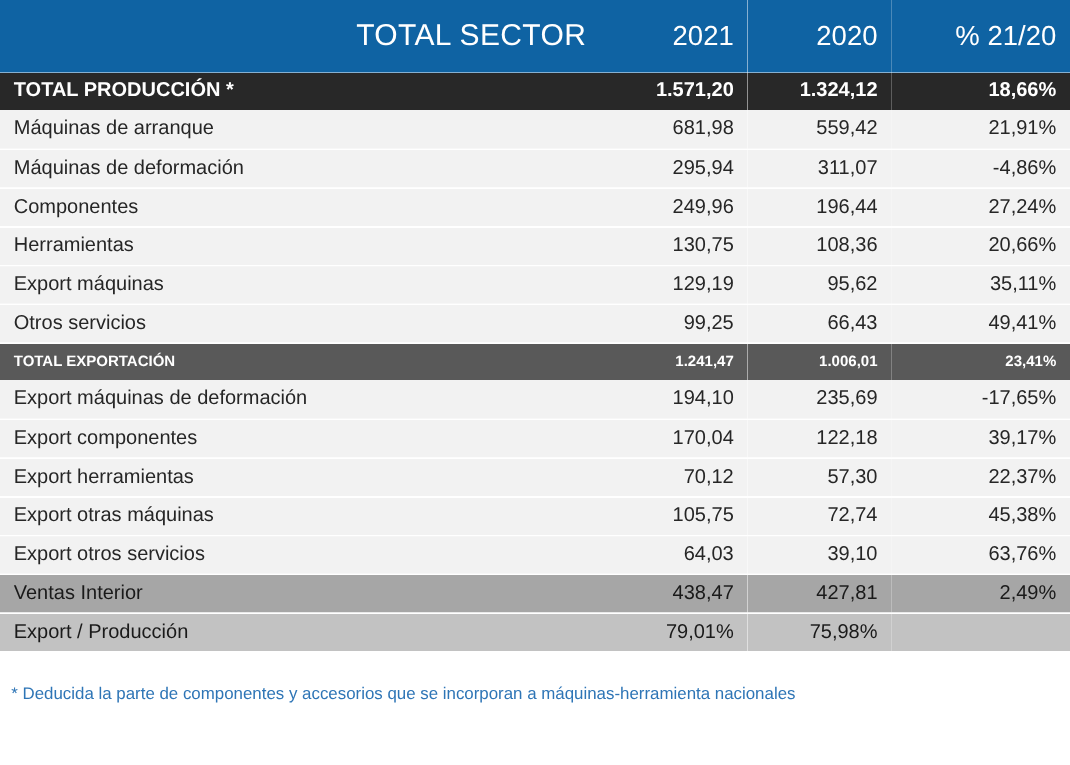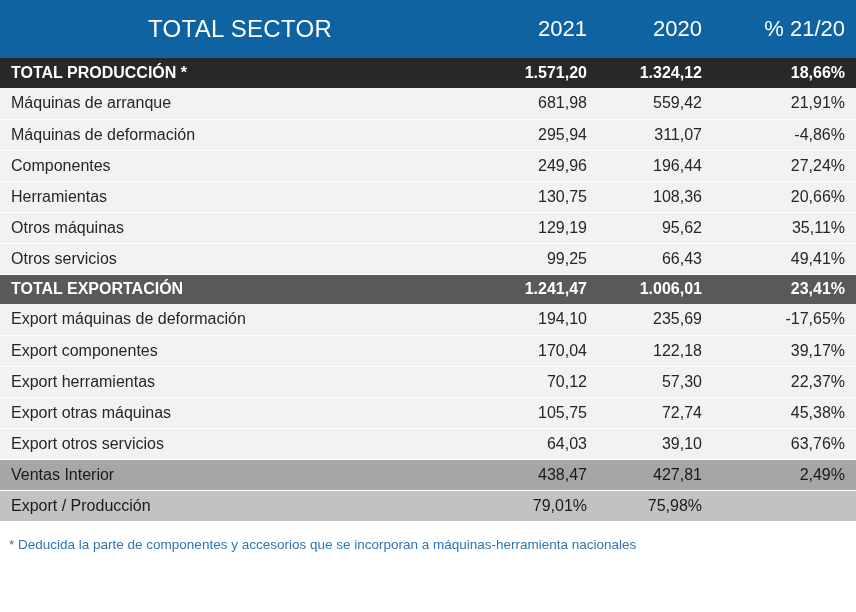--- a/index.html
+++ b/index.html
@@ -58,21 +58,21 @@
   tr.head-row {
     background: #0f63a3;
     height: 58px;
   }
   tr.head-row th {
     color: #ffffff;
     font-weight: normal;
     font-size: 24px;
     vertical-align: middle;
   }
-  tr.head-row th.h-label { text-align: center; letter-spacing: 0.3px; }
+  tr.head-row th.h-label { text-align: right; letter-spacing: 0.3px; }
   tr.head-row th.h-num   { text-align: right; font-size: 22px; margin-top: 12px; }
 
   
   tr.row { height: 31px; }
   tr.row td {
     font-size: 16px;
     vertical-align: middle;
   }
   tr.row td.t-label { text-align: left; }
   tr.row td.t-num   { text-align: right; }
@@ -89,21 +89,21 @@
     margin-top: 48px;
   }
 
   tr.row.v-grey {
     background: #595959;
     height: 30px;
   }
   tr.row.v-grey td {
     color: #ffffff;
     font-weight: bold;
-    font-size: 16px;
+    font-size: 12px;
   }
 
   tr.row.v-light {
     background: #f2f2f2;
     border-bottom: 1px solid #ffffff;
   }
   tr.row.v-light td { color: #262626; }
 
   tr.row.v-mid {
     background: #a6a6a6;
@@ -111,21 +111,21 @@
   }
   tr.row.v-mid td { color: #1a1a1a; }
 
   tr.row.v-mid2 {
     background: #c2c2c2;
   }
   tr.row.v-mid2 td { color: #1a1a1a; margin-top: 28px; }
 
   
   .footnote {
-    margin-top: 15px;
+    margin-top: 25px;
     padding-left: 9px;
     font-size: 13.5px;
     color: #2e75b6;
     line-height: 18px;
   }
 </style>
 </head>
 <body>
 
 <div class="sheet">
@@ -171,21 +171,21 @@
           <td class="t-num">196,44</td>
           <td class="t-num">27,24%</td>
         </tr>
         <tr class="row v-light">
           <td class="t-label">Herramientas</td>
           <td class="t-num">130,75</td>
           <td class="t-num">108,36</td>
           <td class="t-num">20,66%</td>
         </tr>
         <tr class="row v-light">
-          <td class="t-label">Otros máquinas</td>
+          <td class="t-label">Export máquinas</td>
           <td class="t-num">129,19</td>
           <td class="t-num">95,62</td>
           <td class="t-num">35,11%</td>
         </tr>
         <tr class="row v-light">
           <td class="t-label">Otros servicios</td>
           <td class="t-num">99,25</td>
           <td class="t-num">66,43</td>
           <td class="t-num">49,41%</td>
         </tr>

